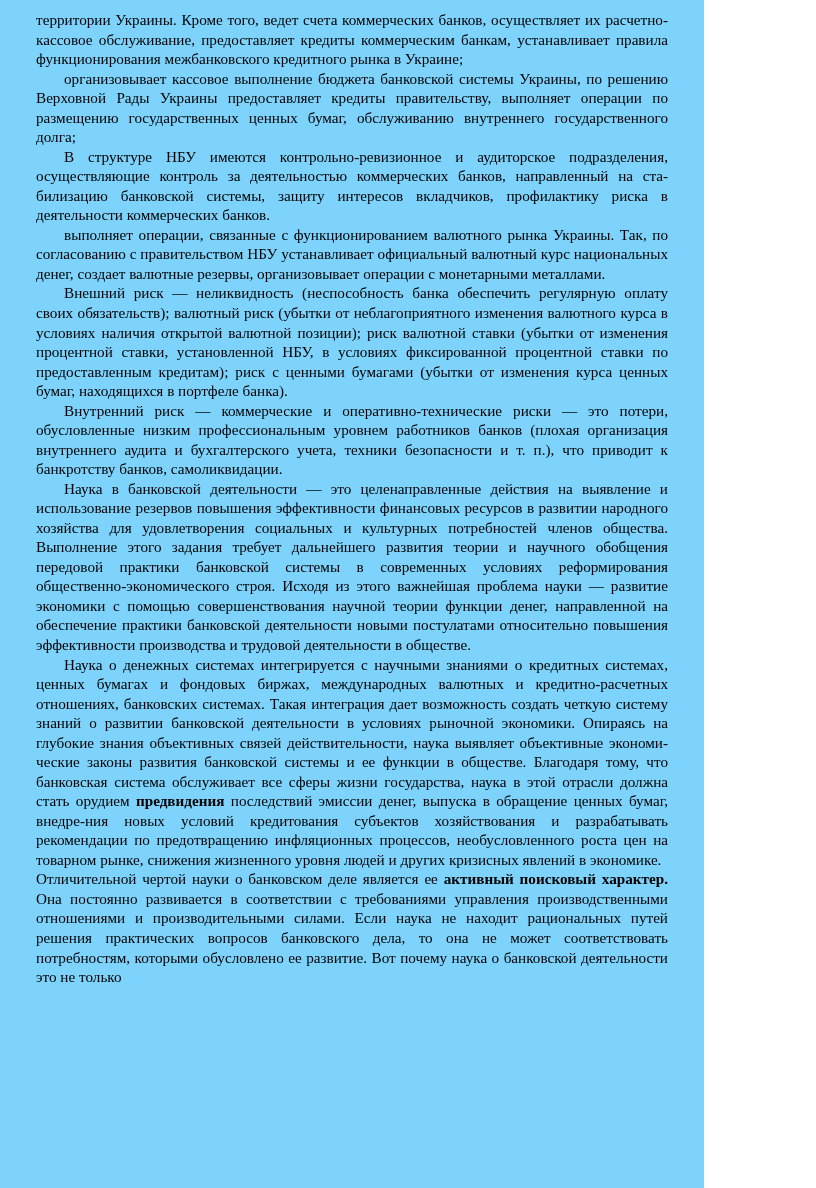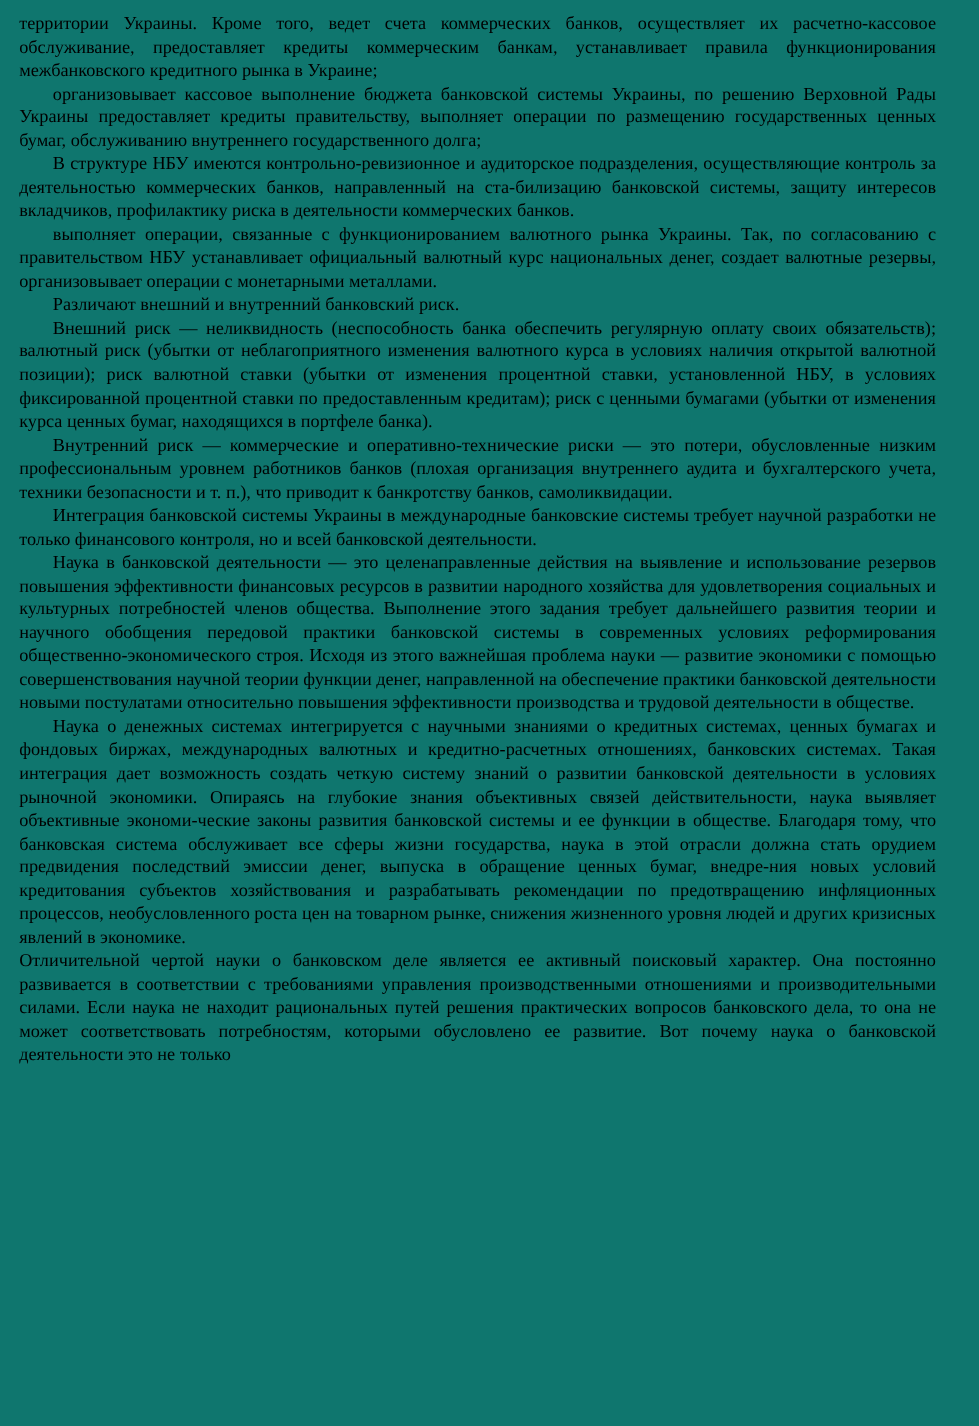--- a/index.html
+++ b/index.html
@@ -8,24 +8,24 @@
     background: #ffffff;
   }
   body {
     width: 816px;
     height: 1188px;
     font-family: "Liberation Serif", "DejaVu Serif", serif;
     color: #000000;
   }
   .page {
     box-sizing: border-box;
-    width: 816px;
+    width: 704px;
     height: 1188px;
-    padding: 10px 36px 0 16px;
-    background: #0f766e;
+    padding: 10px 36px 0 36px;
+    background: #7dd3fc;
   }
   .doc {
     font-size: 15.2px;
     line-height: 1.285;
     text-align: justify;
     text-justify: inter-word;
   }
   .doc p {
     margin: 0;
     padding: 0;
@@ -33,33 +33,31 @@
   }
   .doc p.ind {
     text-indent: 28px;
   }
   .doc p.noind {
     text-indent: 0;
   }
   .it {
   }
   .bd {
-    font-weight: normal;
+    font-weight: bold;
   }
 </style>
 </head>
 <body>
 
 <div class="page">
   <div class="doc" id="doc-body">
       <p class="noind"><span>территории Украины. Кроме того, ведет счета коммерческих банков, осуществляет их расчетно-кассовое обслуживание, предоставляет кредиты коммерческим банкам, устанавливает правила функционирования межбанковского кредитного рынка в Украине;</span></p>
       <p class="ind"><span>организовывает кассовое выполнение бюджета банковской системы Украины, по решению Верховной Рады Украины предоставляет кредиты правительству, выполняет операции по размещению государственных ценных бумаг, обслуживанию внутреннего государственного долга;</span></p>
       <p class="ind"><span>В структуре НБУ имеются контрольно-ревизионное и аудиторское подразделения, осуществляющие контроль за деятельностью коммерческих банков, направленный на ста-билизацию банковской системы, защиту интересов вкладчиков, профилактику риска в деятельности коммерческих банков.</span></p>
       <p class="ind"><span>выполняет операции, связанные с функционированием валютного рынка Украины. Так, по согласованию с правительством НБУ устанавливает официальный валютный курс национальных денег, создает валютные резервы, организовывает операции с монетарными металлами.</span></p>
-      <p class="ind"><span>Различают внешний и внутренний банковский риск.</span></p>
       <p class="ind"><span class="it">Внешний риск</span><span> — неликвидность (неспособность банка обеспечить регулярную оплату своих обязательств); валютный риск (убытки от неблагоприятного изменения валютного курса в условиях наличия открытой валютной позиции); риск валютной ставки (убытки от изменения процентной ставки, установленной НБУ, в условиях фиксированной процентной ставки по предоставленным кредитам); риск с ценными бумагами (убытки от изменения курса ценных бумаг, находящихся в портфеле банка).</span></p>
       <p class="ind"><span class="it">Внутренний риск</span><span> — коммерческие и оперативно-технические риски — это потери, обусловленные низким профессиональным уровнем работников банков (плохая организация внутреннего аудита и бухгалтерского учета, техники безопасности и т. п.), что приводит к банкротству банков, самоликвидации.</span></p>
-      <p class="ind"><span>Интеграция банковской системы Украины в международные банковские системы требует научной разработки не только финансового контроля, но и всей банковской деятельности.</span></p>
       <p class="ind"><span>Наука в банковской деятельности — это целенаправленные действия на выявление и использование резервов повышения эффективности финансовых ресурсов в развитии народного хозяйства для удовлетворения социальных и культурных потребностей членов общества. Выполнение этого задания требует дальнейшего развития теории и научного обобщения передовой практики банковской системы в современных условиях реформирования общественно-экономического строя. Исходя из этого важнейшая проблема науки — развитие экономики с помощью совершенствования научной теории функции денег, направленной на обеспечение практики банковской деятельности новыми постулатами относительно повышения эффективности производства и трудовой деятельности в обществе.</span></p>
       <p class="ind"><span>Наука о денежных системах интегрируется с научными знаниями о кредитных системах, ценных бумагах и фондовых биржах, международных валютных и кредитно-расчетных отношениях, банковских системах. Такая интеграция дает возможность создать четкую систему знаний о развитии банковской деятельности в условиях рыночной экономики. Опираясь на глубокие знания объективных связей действительности, наука выявляет объективные экономи-ческие законы развития банковской системы и ее функции в обществе. Благодаря тому, что банковская система обслуживает все сферы жизни государства, наука в этой отрасли должна стать орудием </span><span class="bd">предвидения</span><span> последствий эмиссии денег, выпуска в обращение ценных бумаг, внедре-ния новых условий кредитования субъектов хозяйствования и разрабатывать рекомендации по предотвращению инфляционных процессов, необусловленного роста цен на товарном рынке, снижения жизненного уровня людей и других кризисных явлений в экономике.</span></p>
       <p class="noind"><span>Отличительной чертой науки о банковском деле является ее </span><span class="bd">активный поисковый характер.</span><span> Она постоянно развивается в соответствии с требованиями управления производственными отношениями и производительными силами. Если наука не находит рациональных путей решения практических вопросов банковского дела, то она не может соответствовать потребностям, которыми обусловлено ее развитие. Вот почему наука о банковской деятельности это не только</span></p>
     </div>
 </div>
 
 </body></html>

